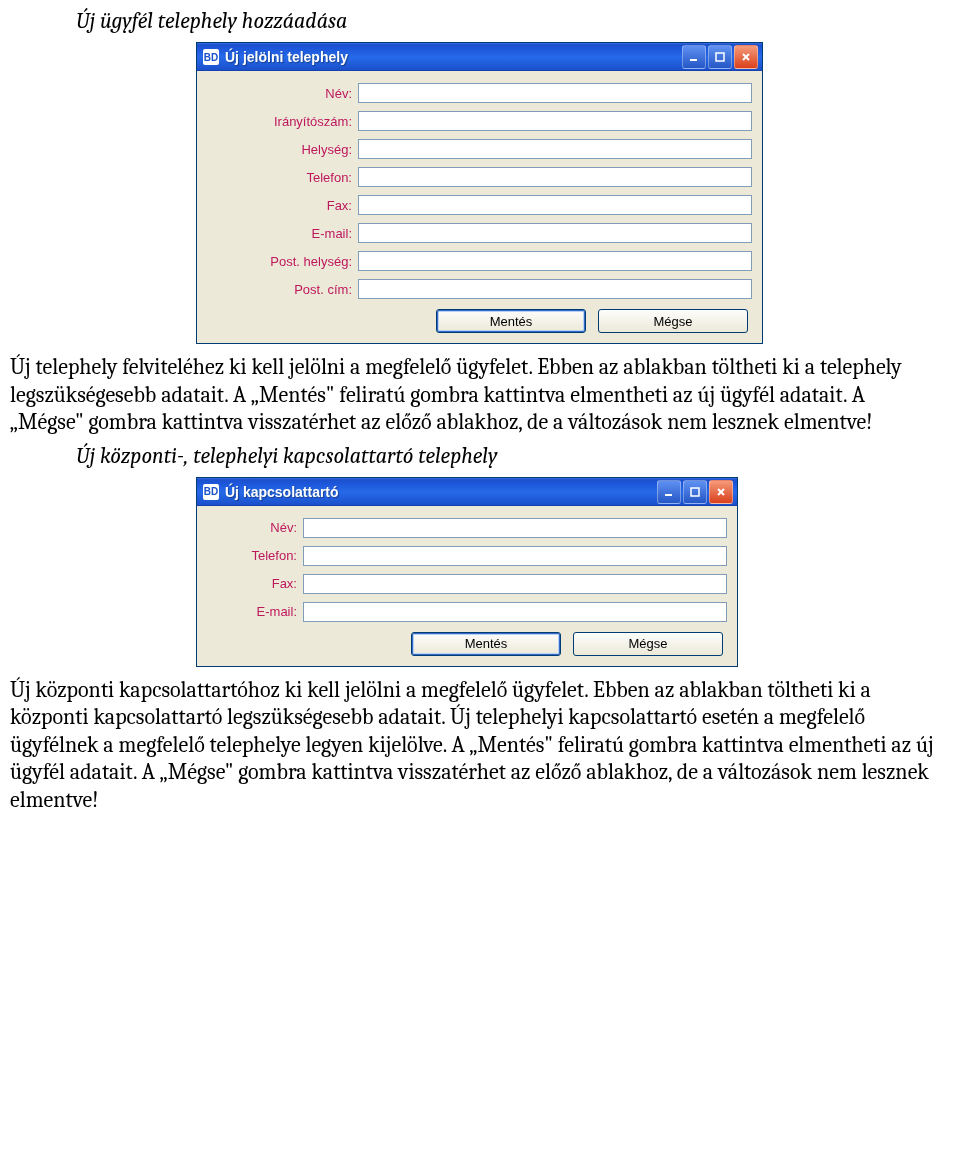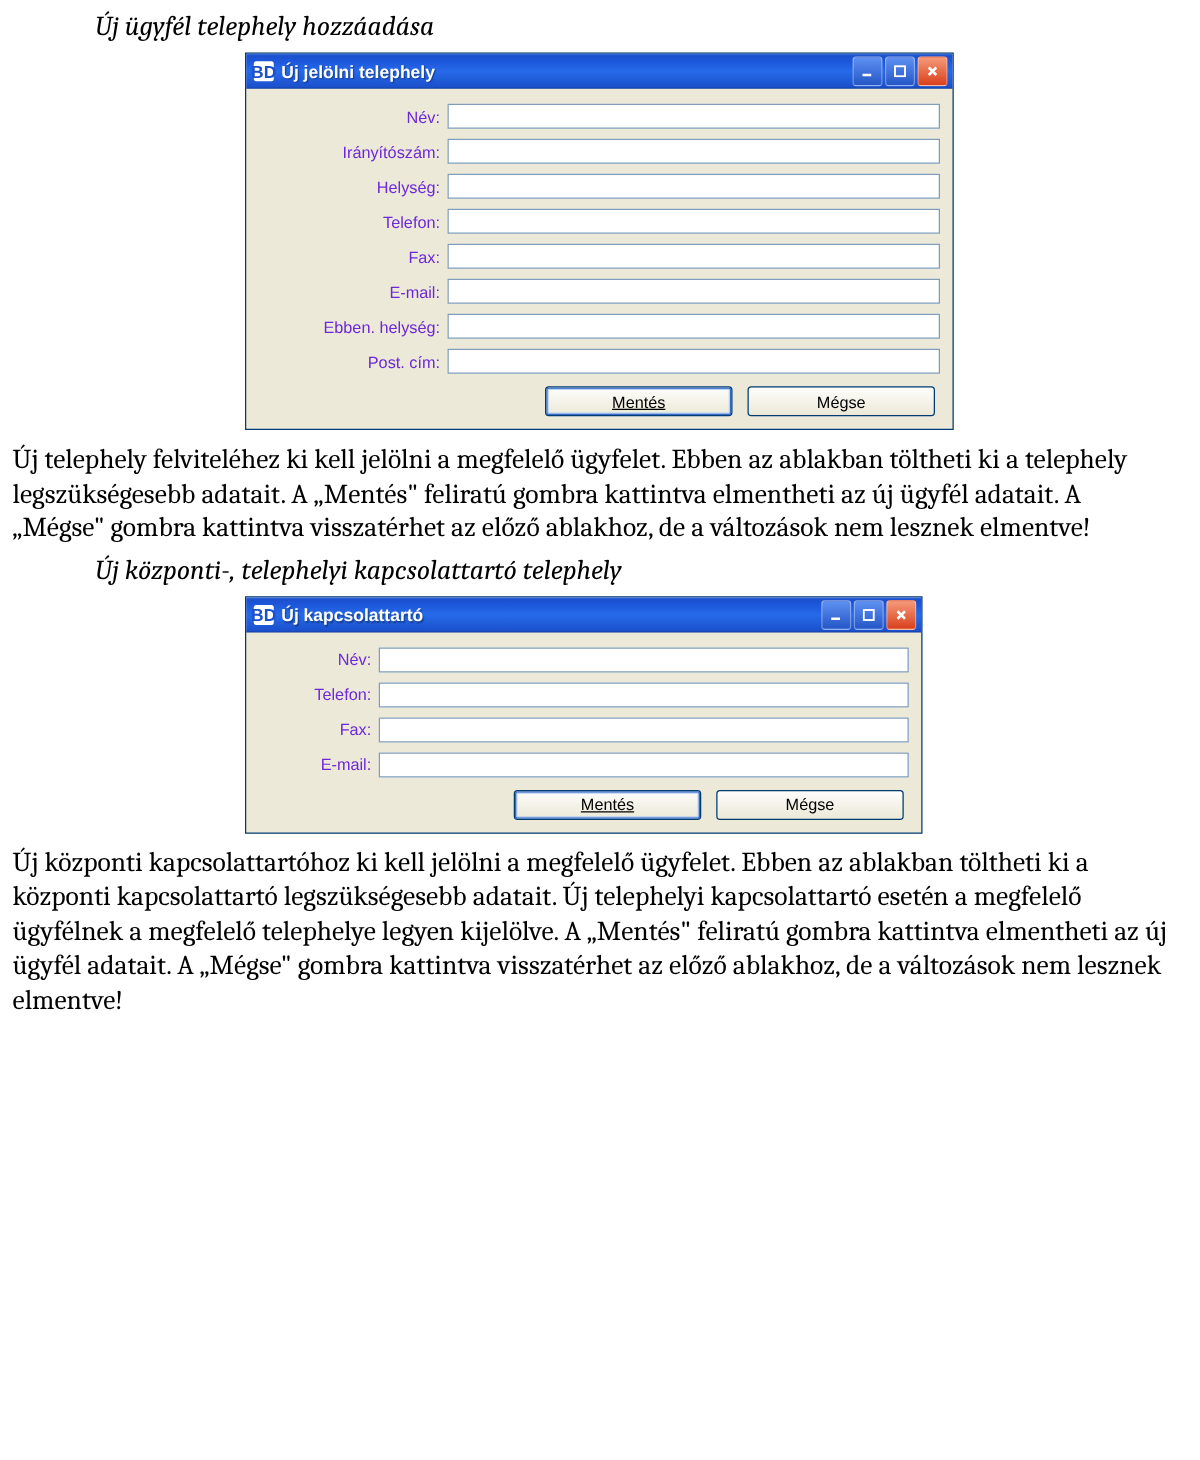--- a/index.html
+++ b/index.html
@@ -47,21 +47,21 @@
     align-items: center;
     padding: 0 4px 0 6px;
     color: #fff;
     font-size: 14px;
     font-weight: bold;
   }
   .titlebar .ico {
     width: 16px; height: 16px;
     margin-right: 6px;
     display: flex; align-items: center; justify-content: center;
-    font-size: 14px; font-weight: bold;
+    font-size: 10px; font-weight: bold;
     background:#fff; color:#1b50cc; border-radius: 2px;
     text-shadow:none;
   }
   .titlebar .title { flex: 1; text-shadow: 1px 1px 1px rgba(0,0,0,.35); }
   .tb-btns { display: flex; gap: 2px; }
   .tb-btn {
     width: 22px; height: 22px;
     border: 1px solid #ffffff55;
     border-radius: 3px;
     display: flex; align-items: center; justify-content: center;
@@ -78,21 +78,21 @@
   .row {
     display: flex;
     align-items: center;
     margin-bottom: 8px;
   }
   .lbl {
     width: 145px;
     text-align: right;
     padding-right: 6px;
     font-size: 13px;
-    color: #6d28d9;
+    color: #be185d;
   }
   .win2 .lbl { width: 90px; }
   .inp {
     flex: 1;
     height: 20px;
     border: 1px solid #7f9db9;
     background: #fff;
     box-sizing: border-box;
     padding: 1px 4px;
     font-family: "Tahoma", sans-serif;
@@ -109,21 +109,20 @@
     height: 24px;
     border: 1px solid #003c74;
     border-radius: 3px;
     background: linear-gradient(to bottom, #fdfdfb, #ece9d8);
     font-family: "Tahoma", sans-serif;
     font-size: 13px;
     cursor: pointer;
   }
   .btn.default {
     box-shadow: 0 0 0 1px #3169c6 inset, 0 0 0 2px #b9d1f4 inset;
-    text-decoration: underline;
   }
 </style>
 </head>
 <body>
 
 <div class="page">
 
   <div class="heading">Új ügyfél telephely hozzáadása</div>
 
   <div class="win win1">
@@ -167,21 +166,21 @@
         </div>
       <div class="row">
           <div class="lbl">Fax:</div>
           <input class="inp" value="" style="">
         </div>
       <div class="row">
           <div class="lbl">E-mail:</div>
           <input class="inp" value="" style="">
         </div>
       <div class="row">
-          <div class="lbl">Ebben. helység:</div>
+          <div class="lbl">Post. helység:</div>
           <input class="inp" value="" style="">
         </div>
       <div class="row">
           <div class="lbl">Post. cím:</div>
           <input class="inp" value="" style="">
         </div>
       <div class="btnrow">
         <button class="btn default">Mentés</button>
         <button class="btn">Mégse</button>
       </div>

